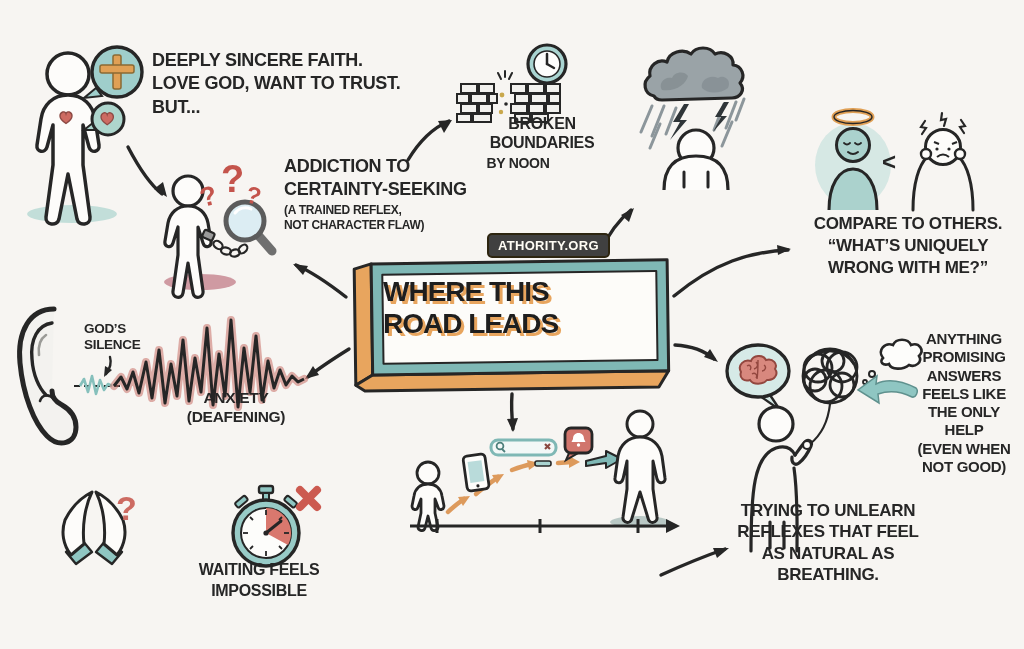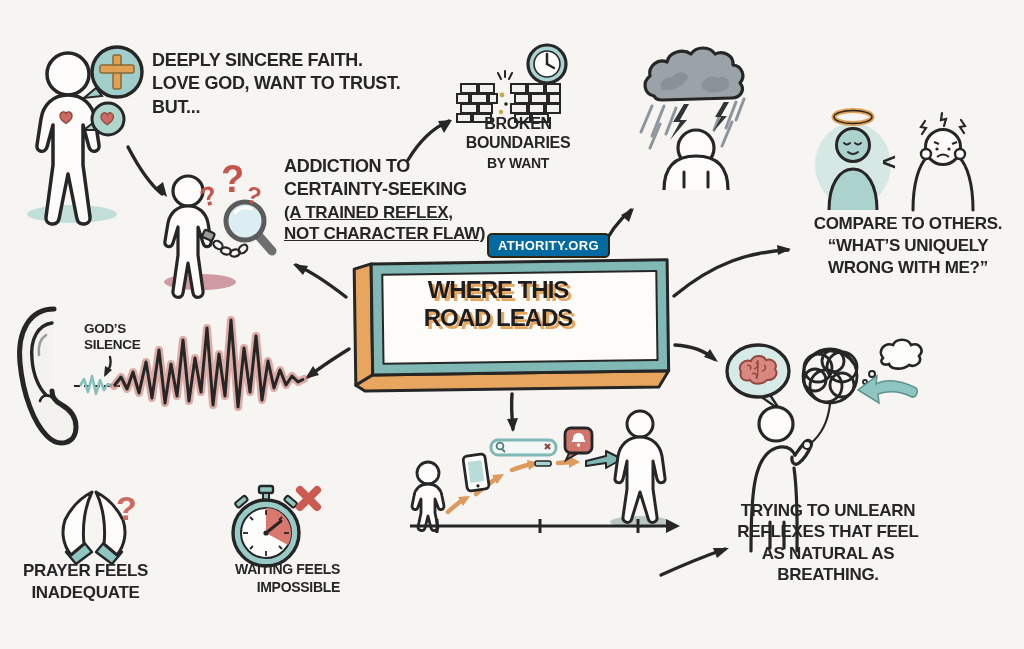--- a/index.html
+++ b/index.html
@@ -10,42 +10,42 @@
   }
   .canvas svg{position:absolute;overflow:visible;}
   .txt{
     position:absolute;font-weight:bold;color:#262626;
     white-space:pre-line;line-height:1.3;letter-spacing:-0.3px;z-index:3;
   }
   .ctr{text-align:center;}
   #overlay{left:0;top:0;z-index:2;pointer-events:none;}
   .t-faith{left:152px;top:49px;width:300px;font-size:18px;}
   .t-add-title{left:284px;top:155px;width:210px;font-size:18px;line-height:1.25;}
-  .t-add-sub{left:284px;top:203px;width:215px;font-size:17px;line-height:1.22;text-decoration:underline;}
-  .t-bound{left:448px;top:115px;width:140px;font-size:16px;line-height:1.18;}
+  .t-add-sub{left:284px;top:203px;width:215px;font-size:12px;line-height:1.22;}
+  .t-bound{left:472px;top:115px;width:140px;font-size:16px;line-height:1.18;}
   .t-bound-sub{left:448px;top:154px;width:140px;font-size:14px;}
   .t-guilt{left:638px;top:192px;width:120px;font-size:18px;}
   .t-compare{left:803px;top:213px;width:210px;font-size:17px;line-height:1.28;}
   .t-silence{left:84px;top:321px;width:78px;font-size:13.5px;line-height:1.2;}
   .t-anxiety{left:180px;top:389px;width:112px;font-size:15.5px;line-height:1.2;}
   .t-painful{left:4px;top:424px;width:262px;font-size:17px;line-height:1.26;}
   .t-prayer{left:8px;top:560px;width:155px;font-size:17px;}
-  .t-waiting{left:178px;top:560px;width:162px;font-size:14px;text-align:right;}
+  .t-waiting{left:178px;top:560px;width:162px;font-size:16px;}
   .t-formed{left:400px;top:542px;width:285px;font-size:17.5px;line-height:1.28;}
   .t-unlearn{left:728px;top:500px;width:200px;font-size:17px;line-height:1.25;}
   .t-anything{left:905px;top:330px;width:118px;font-size:15px;line-height:1.22;}
   .t-lt{left:882px;top:146px;font-size:24px;}
   .sign-title{
-    left:383px;top:276px;width:230px;text-align:center;
-    font-size:24px;line-height:1.15;letter-spacing:-1px;color:#1e1e1e;
+    left:383px;top:276px;width:230px;text-align:left;
+    font-size:28px;line-height:1.15;letter-spacing:-1px;color:#1e1e1e;
     text-shadow:3px 3px 0 #e8a55e;z-index:4;
   }
   .badge{
     position:absolute;left:487px;top:233px;z-index:5;
-    background:#0369a1;color:#fffdf5;font-weight:bold;font-size:13px;
+    background:#404040;color:#fffdf5;font-weight:bold;font-size:13px;
     letter-spacing:0.3px;padding:3px 9px;border-radius:5px;border:2px solid #2d2510;
   }
 </style>
 </head>
 <body>
 
 <div class="canvas">
 
   <svg id="overlay" width="1024" height="649" viewBox="0 0 1024 649">
     <g stroke="#262626" stroke-width="3.4" fill="none" stroke-linecap="round">
@@ -155,21 +155,21 @@
       <line x1="46" y1="37" x2="43" y2="31"></line>
         <line x1="50" y1="35" x2="50" y2="29"></line>
         <line x1="54" y1="37" x2="57" y2="31"></line>
     </g>
     <circle cx="47" cy="53" r="2.4" fill="#c9a84c"></circle>
     <circle cx="51" cy="62" r="1.8" fill="#262626"></circle>
     <circle cx="46" cy="70" r="2.2" fill="#c9a84c"></circle>
   </svg>
   <div class="txt t-bound ctr">BROKEN
 BOUNDARIES</div>
-  <div class="txt t-bound-sub ctr">BY WANT</div>
+  <div class="txt t-bound-sub ctr">BY NOON</div>
 
   <svg style="left:636px;top:44px;z-index:2" width="125" height="148" viewBox="0 0 125 148">
     <path d="M18,52 C8,50 6,38 14,32 C12,22 22,14 31,18 C33,8 47,4 55,10 C60,2 74,2 79,10 C88,6 98,12 97,21 C106,22 110,32 104,39 C110,46 104,54 96,54 L26,56 C21,56 19,54 18,52 z" fill="#9aa3a7" stroke="#262626" stroke-width="3.2" stroke-linejoin="round"></path>
     <path d="M26,46 C22,40 28,32 36,34 C38,28 48,26 52,32 C50,40 40,48 26,46 z" fill="#767f84" opacity="0.5"></path>
     <path d="M66,44 C64,36 74,30 82,34 C88,30 96,36 92,44 C84,50 72,50 66,44 z" fill="#767f84" opacity="0.45"></path>
     <g stroke="#8c969b" stroke-width="3" stroke-linecap="round">
       <line x1="16" y1="62" x2="5" y2="88"></line>
         <line x1="28" y1="62" x2="16" y2="92"></line>
       <line x1="40" y1="64" x2="30" y2="90"></line>
         <line x1="24" y1="80" x2="14" y2="104"></line>
@@ -228,30 +228,30 @@
     <path d="M42,96 C36,90 30,92 28,98" fill="none" stroke="#262626" stroke-width="2.6" stroke-linecap="round"></path>
   </svg>
   <svg style="left:72px;top:306px;z-index:2" width="235" height="110" viewBox="0 0 235 110">
     <line x1="2" y1="80" x2="50" y2="80" stroke="#262626" stroke-width="2" stroke-dasharray="6,4"></line>
     <polyline points="8,80 12,73 16,86 20,70 24,88 28,74 32,84 36,78 40,80" fill="none" stroke="#86c0bc" stroke-width="2.6" stroke-linejoin="round"></polyline>
     <polyline points="42,80 49,71 55,83 61,66 67,87 74,56 80,92 87,44 93,97 99,58 105,90 111,34 117,95 123,52 129,86 135,22 141,99 147,48 153,90 159,14 166,101 172,42 178,86 184,30 190,94 196,55 202,82 208,64 214,79 220,70 226,76 232,73" fill="none" stroke="#c96f68" stroke-width="8" opacity="0.55" stroke-linejoin="round" stroke-linecap="round"></polyline>
     <polyline points="42,80 49,71 55,83 61,66 67,87 74,56 80,92 87,44 93,97 99,58 105,90 111,34 117,95 123,52 129,86 135,22 141,99 147,48 153,90 159,14 166,101 172,42 178,86 184,30 190,94 196,55 202,82 208,64 214,79 220,70 226,76 232,73" fill="none" stroke="#262626" stroke-width="3" stroke-linejoin="round"></polyline>
   </svg>
   <div class="txt t-silence">GOD’S
 SILENCE</div>
+  <div class="txt t-anxiety ctr">ANXIETY
+(DEAFENING)</div>
 
   <svg style="left:48px;top:486px;z-index:2" width="100" height="80" viewBox="0 0 100 80">
     <polygon points="18,66 34,54 44,66 28,78" fill="#8fc6c2" stroke="#262626" stroke-width="2.4" stroke-linejoin="round"></polygon>
     <polygon points="74,66 58,54 48,66 64,78" fill="#8fc6c2" stroke="#262626" stroke-width="2.4" stroke-linejoin="round"></polygon>
     <path d="M44,6 C37,20 34,40 36,58 L23,69 C15,59 13,46 17,34 C23,22 32,12 44,6 z" fill="#fdfcfa" stroke="#262626" stroke-width="3" stroke-linejoin="round"></path>
     <path d="M48,6 C55,20 58,40 56,58 L69,69 C77,59 79,46 75,34 C69,22 60,12 48,6 z" fill="#fdfcfa" stroke="#262626" stroke-width="3" stroke-linejoin="round"></path>
     <text x="68" y="34" font-size="34" font-weight="bold" font-family="Liberation Sans,sans-serif" fill="#cd6b62">?</text>
   </svg>
-  <div class="txt t-prayer ctr">PRAYER FEELS
-INADEQUATE</div>
 
   <svg style="left:218px;top:484px;z-index:2" width="105" height="85" viewBox="0 0 105 85">
     <rect x="41" y="2" width="14" height="7" rx="2" fill="#8fc6c2" stroke="#262626" stroke-width="2.4"></rect>
     <rect x="45" y="9" width="6" height="7" fill="#8fc6c2" stroke="#262626" stroke-width="2"></rect>
     <rect x="17" y="15" width="13" height="6" rx="2" fill="#8fc6c2" stroke="#262626" stroke-width="2" transform="rotate(-40 23 18)"></rect>
     <rect x="66" y="15" width="13" height="6" rx="2" fill="#8fc6c2" stroke="#262626" stroke-width="2" transform="rotate(40 73 18)"></rect>
     <circle cx="48" cy="49" r="33" fill="#98cbc7" stroke="#262626" stroke-width="3.4"></circle>
     <circle cx="48" cy="49" r="25" fill="#fdfdfb" stroke="#262626" stroke-width="2"></circle>
     <path d="M48,49 L48,24 A25,25 0 0 1 70,61 z" fill="#d9786e"></path>
     <g stroke="#262626" stroke-width="1.8">
@@ -354,20 +354,28 @@
       <line x1="66" y1="196" x2="66" y2="222"></line>
       <circle cx="89" cy="119" r="4" fill="#fdfcfa" stroke-width="2.2"></circle>
     </g>
     <g>
       <path transform="translate(165,22)" d="M0,10 C-6,2 2,-6 10,-3 C13,-10 25,-10 28,-3 C36,-6 42,2 36,8 C40,14 32,20 26,17 C20,22 8,22 6,16 C0,18 -4,14 0,10 z" fill="#fdfdfb" stroke="#262626" stroke-width="2.6"></path>
       <circle cx="154" cy="48" r="3" fill="#fdfdfb" stroke="#262626" stroke-width="2"></circle>
       <circle cx="147" cy="56" r="2" fill="#fdfdfb" stroke="#262626" stroke-width="1.8"></circle>
     </g>
     <path d="M198,62 C182,54 168,53 158,58 L159,50 L140,64 L161,77 L160,68 C172,64 184,66 194,71 C198,72 201,65 198,62 z" fill="#8fc6c2" stroke="#5f918e" stroke-width="1.5"></path>
   </svg>
+  <div class="txt t-anything ctr">ANYTHING
+PROMISING
+ANSWERS
+FEELS LIKE
+THE ONLY
+HELP
+(EVEN WHEN
+NOT GOOD)</div>
   <div class="txt t-unlearn ctr">TRYING TO UNLEARN
 REFLEXES THAT FEEL
 AS NATURAL AS
 BREATHING.</div>
 
   <svg style="left:340px;top:255px;z-index:2" width="340" height="140" viewBox="0 0 340 140">
     <g transform="rotate(-0.8 170 70)" stroke-linejoin="round">
       <polygon points="32,7 15,12 15,128 32,118" fill="#e8a55e" stroke="#262626" stroke-width="3"></polygon>
       <polygon points="15,128 32,118 328,118 318,134 24,134" fill="#e8a55e" stroke="#262626" stroke-width="3"></polygon>
       <rect x="32" y="7" width="296" height="111" fill="#7fb8b5" stroke="#262626" stroke-width="3"></rect>

